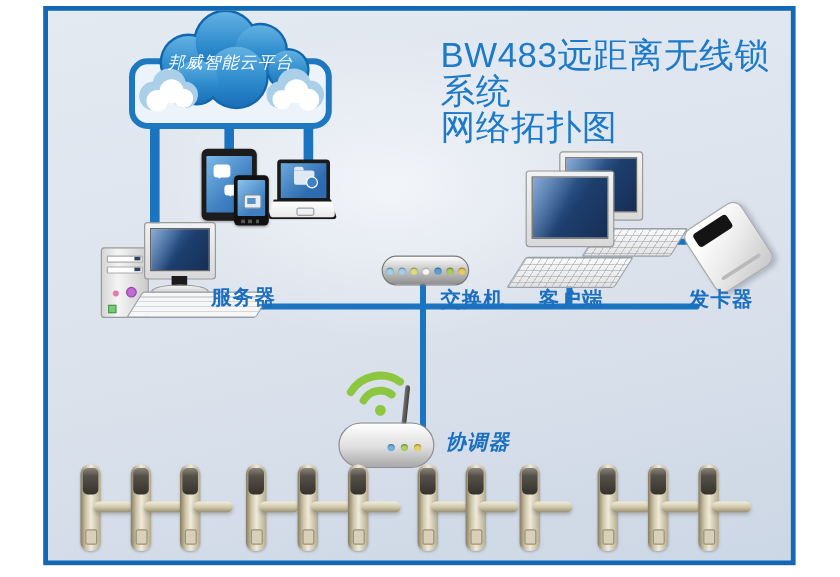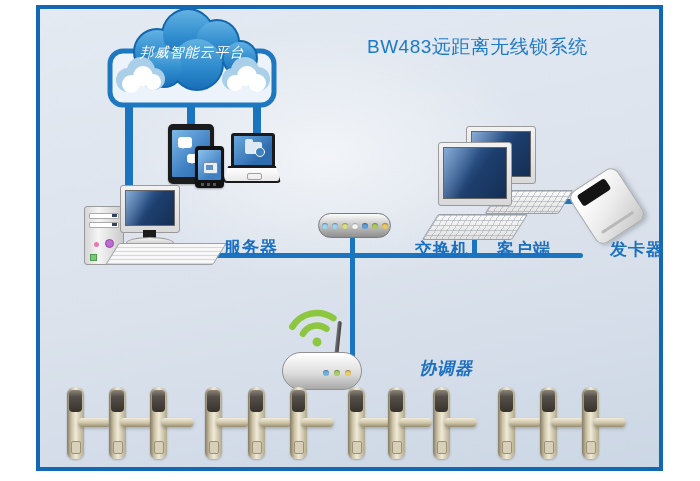--- a/index.html
+++ b/index.html
@@ -10,23 +10,23 @@
     box-sizing:border-box;border:4px solid #1268b3;
     background:
       radial-gradient(ellipse 55% 45% at 46% 32%, rgba(255,255,255,.6), rgba(255,255,255,0) 62%),
       linear-gradient(168deg,#e4eaf2 0%,#dbe2ec 55%,#ccd7e5 100%);}
 
   
   .ln{position:absolute;background:#1b74c0;z-index:1;border-radius:3px;}
 
   
   .lbl{position:absolute;color:#1a6fc0;font-weight:bold;font-size:17px;
-       white-space:nowrap;z-index:6;letter-spacing:1px;margin-left:48px;}
-
-  .title{position:absolute;left:327px;top:23px;color:#1c7ac8;font-size:19px;
+       white-space:nowrap;z-index:6;letter-spacing:1px;}
+
+  .title{position:absolute;left:327px;top:23px;color:#1c7ac8;font-size:29px;
          line-height:30px;z-index:6;letter-spacing:.5px;}
 
   .cloud-svg{position:absolute;left:62px;top:0;z-index:2;}
 
   .dev{position:absolute;z-index:3;}
 
   
   .tablet{left:128px;top:115px;width:46px;height:60px;background:#1c1c1c;
           border-radius:5px;box-shadow:0 1px 2px rgba(0,0,0,.3);}
   .tablet .scr{position:absolute;left:4px;top:6px;right:4px;bottom:7px;
@@ -132,20 +132,21 @@
   .lk-key{position:absolute;left:4px;top:54px;width:8px;height:11px;border:1px solid #9a9179;
        background:#d8d0b8;border-radius:2px;}
 </style>
 </head>
 <body>
 
 <div class="frame">
 
   <div class="title">
     <div>BW483远距离无线锁系统</div>
+    <div>网络拓扑图</div>
   </div>
 
   <div class="ln" style="left:85px;top:93px;width:8px;height:88px;"></div>
   <div class="ln" style="left:147px;top:93px;width:8px;height:28px;"></div>
   <div class="ln" style="left:213px;top:93px;width:8px;height:36px;"></div>
   <div class="ln" style="left:96px;top:244px;width:447px;height:5px;"></div>
   <div class="ln" style="left:310px;top:227px;width:5px;height:126px;"></div>
   <div class="ln" style="left:432px;top:227px;width:5px;height:20px;"></div>
   <div class="ln" style="left:486px;top:190px;width:52px;height:5px;"></div>
 
@@ -255,21 +256,21 @@
   </div>
   <div class="dev kbd keys cli-kbd-front"></div>
   <div class="lbl" style="left:409px;top:229px;">客户端</div>
 
   <div class="dev cardreader">
     <div class="cr-body">
       <span class="cr-stripe"></span>
       <span class="cr-groove"></span>
     </div>
   </div>
-  <div class="lbl" style="left:522px;top:229px;">发卡器</div>
+  <div class="lbl" style="left:534px;top:229px;">发卡器</div>
 
   <svg class="wifi" width="62" height="60" viewBox="0 0 62 60">
     <g transform="rotate(-12 31 48)" stroke="#8dc63f" stroke-width="6.5" stroke-linecap="round" fill="none">
       <path d="M10 28 A29 29 0 0 1 52 28"></path>
       <path d="M19 37 A16 16 0 0 1 43 37"></path>
       <circle cx="31" cy="48" r="4.5" fill="#8dc63f" stroke="none"></circle>
     </g>
   </svg>
   <div class="dev antenna"></div>
   <div class="dev router">

